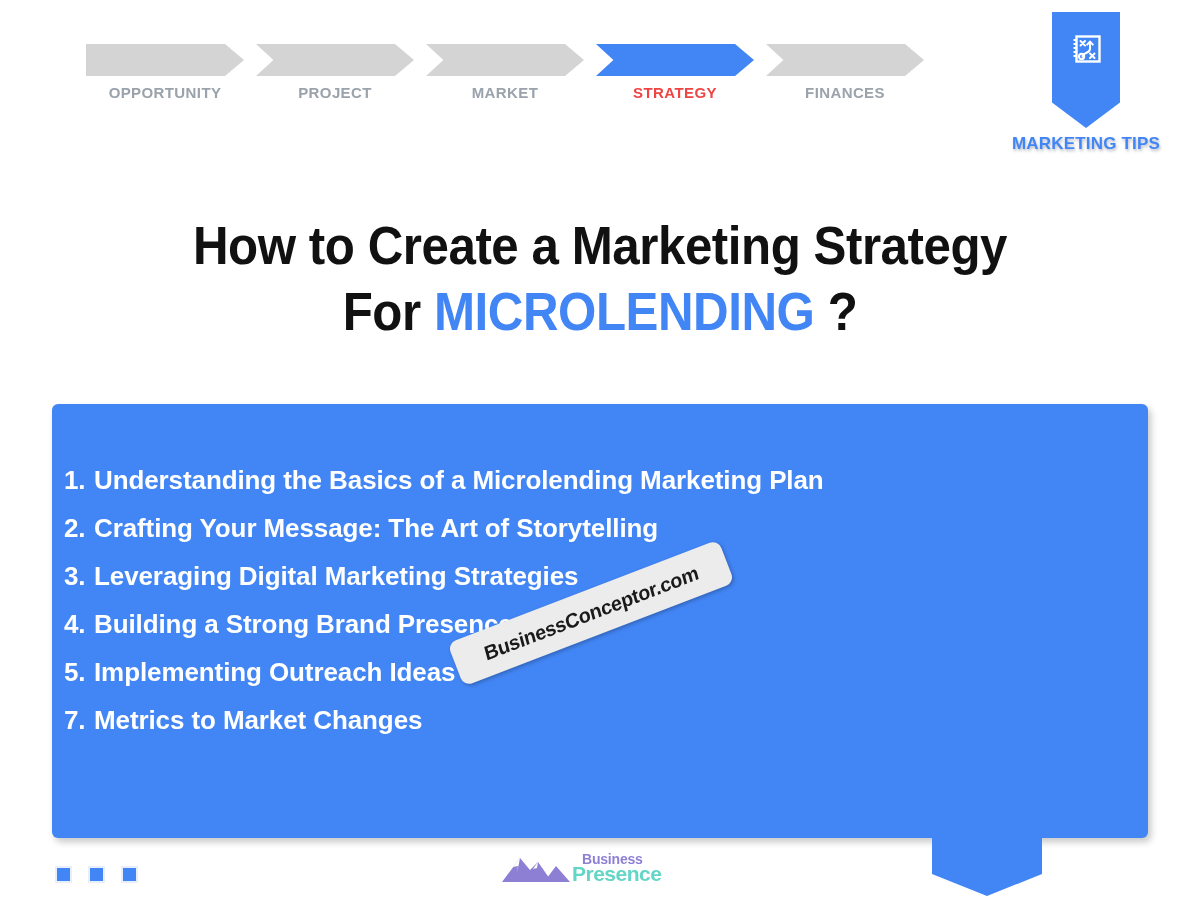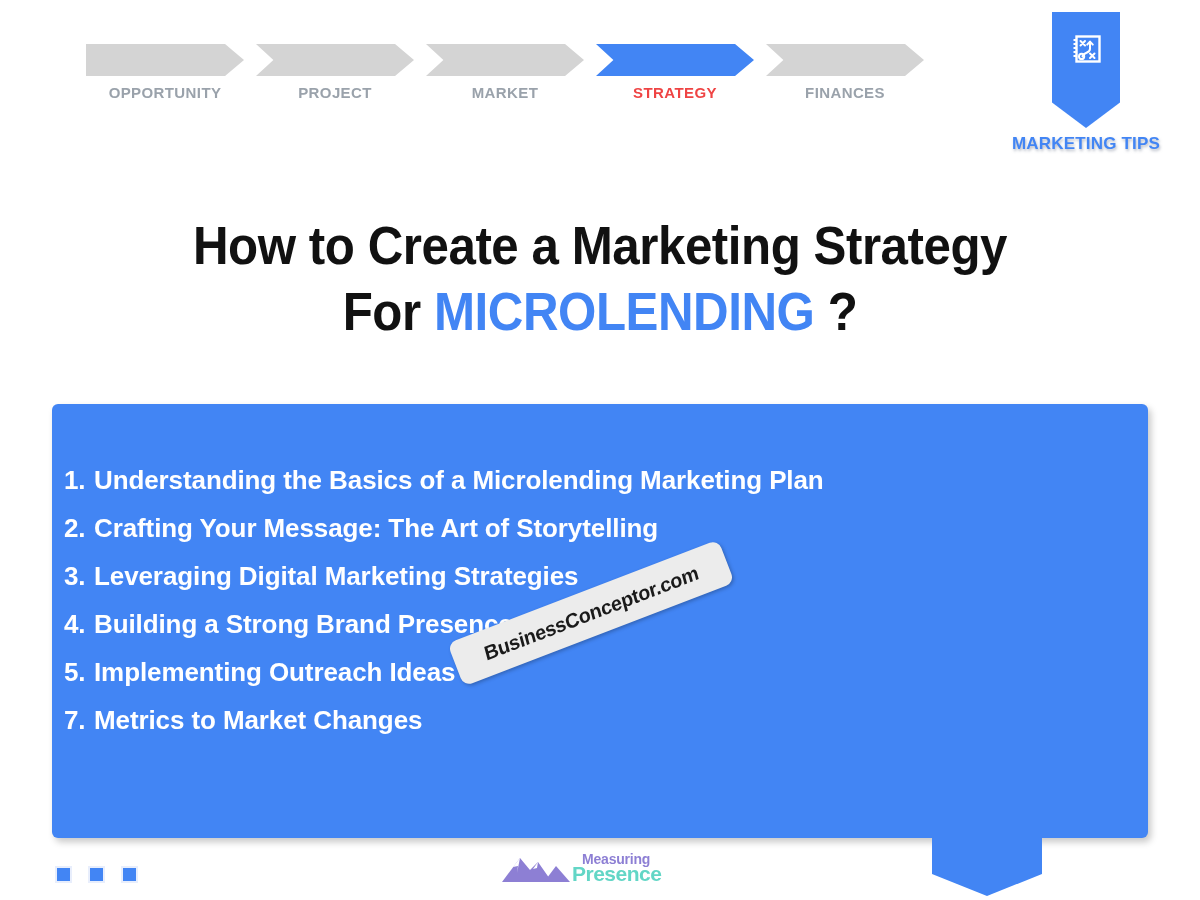--- a/index.html
+++ b/index.html
@@ -302,16 +302,16 @@
 </div>
 
 <div id="footer-logo">
   <svg width="74" height="36" viewBox="0 0 74 36">
     <path d="M2 32 L20 8 L30 20 L38 12 L52 32 Z" fill="#8d7fd4"></path>
     <path d="M20 8 L13 17 L18 16 L17 23 Z" fill="#ffffff"></path>
     <path d="M38 12 L33 19 L37 18 L36 24 Z" fill="#ffffff"></path>
     <path d="M44 32 L56 16 L70 32 Z" fill="#8d7fd4"></path>
   </svg>
   <div id="logo-text">
-    <span id="logo-business">Measuring</span>
+    <span id="logo-business">Business</span>
     <span id="logo-conceptor">Presence</span>
   </div>
 </div>
 
 </body></html>

